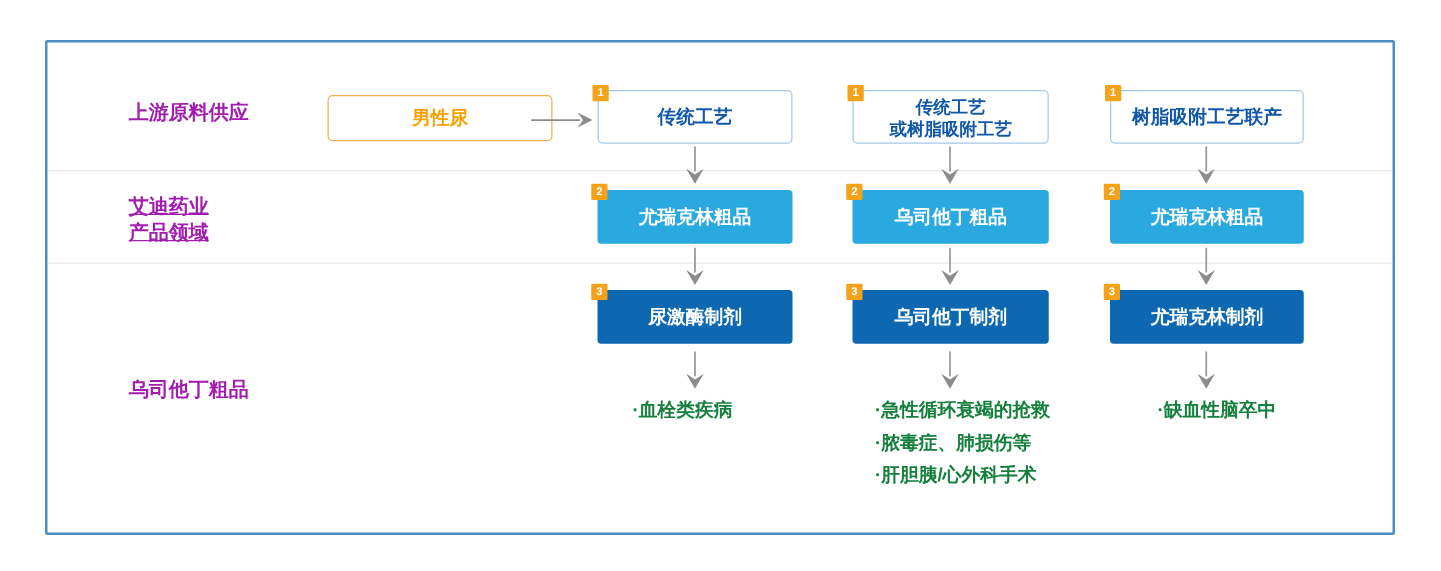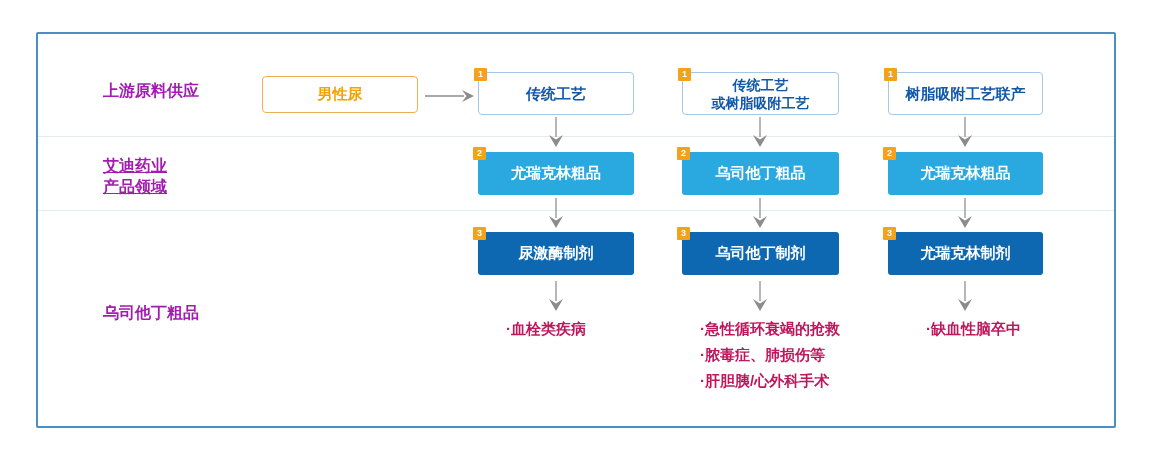--- a/index.html
+++ b/index.html
@@ -7,42 +7,42 @@
           font-family:"Liberation Sans","DejaVu Sans",sans-serif;}
   .frame{position:absolute;left:36px;top:32px;width:1080px;height:396px;
          border:2px solid #4A8EC2;border-radius:2px;box-sizing:border-box;background:#fff;}
   .divider{position:absolute;left:38px;width:1076px;height:1px;background:#E4EAF0;}
   .divider.d1{top:136px;}
   .divider.d2{top:210px;}
   .row-label{position:absolute;left:103px;color:#a21caf;font-weight:bold;font-size:16px;line-height:21px;white-space:nowrap;}
   .row-label.l1{top:80px;}
   .row-label.l2{top:155px;text-decoration:underline;}
   .row-label.l3{top:302px;}
-  .source-box{position:absolute;left:262px;top:76px;width:156px;height:37px;box-sizing:border-box;
+  .source-box{position:absolute;left:262px;top:76px;width:180px;height:37px;box-sizing:border-box;
               background:#fff;border:1px solid #EBB052;border-radius:4px;
               display:flex;align-items:center;justify-content:center;
               color:#F7A100;font-weight:bold;font-size:15px;}
   .box{position:absolute;box-sizing:border-box;border-radius:3px;
        display:flex;flex-direction:column;align-items:center;justify-content:center;
        font-weight:bold;text-align:center;}
   .col0{left:478px;width:156px;}
   .col1{left:682px;width:157px;}
   .col2{left:888px;width:155px;}
   .process{top:72px;height:43px;background:#fff;border:1px solid #A5C7E3;border-radius:4px;
            color:#1158A8;font-size:15px;line-height:19px;}
   .process.two-line{font-size:14px;line-height:18px;}
   .crude{top:152px;height:43px;background:#29A9E0;color:#fff;font-size:15px;}
   .formulation{top:232px;height:43px;background:#0D68B1;color:#fff;font-size:15px;}
   .badge{position:absolute;left:-5px;top:-5px;width:13px;height:13px;background:#F5A21B;
          color:#fff;font-size:9px;line-height:13px;text-align:center;font-weight:bold;border-radius:1px;}
   .harrow{position:absolute;left:424px;top:87px;width:52px;height:18px;}
   .varrow{position:absolute;width:18px;height:32px;}
   .va1{top:117px;} .va2{top:198px;} .va3{top:281px;}
   .vc0{left:547px;} .vc1{left:751px;} .vc2{left:956px;}
-  .indications{position:absolute;top:316px;color:#be185d;font-weight:bold;font-size:15px;line-height:26px;white-space:nowrap;}
+  .indications{position:absolute;top:316px;color:#15803d;font-weight:bold;font-size:15px;line-height:26px;white-space:nowrap;}
   .ind-c0{left:506px;}
   .ind-c1{left:700px;}
   .ind-c2{left:926px;}
 </style>
 </head>
 <body>
 
 <div class="canvas">
   <div class="frame"></div>
   <div class="divider d1"></div>

